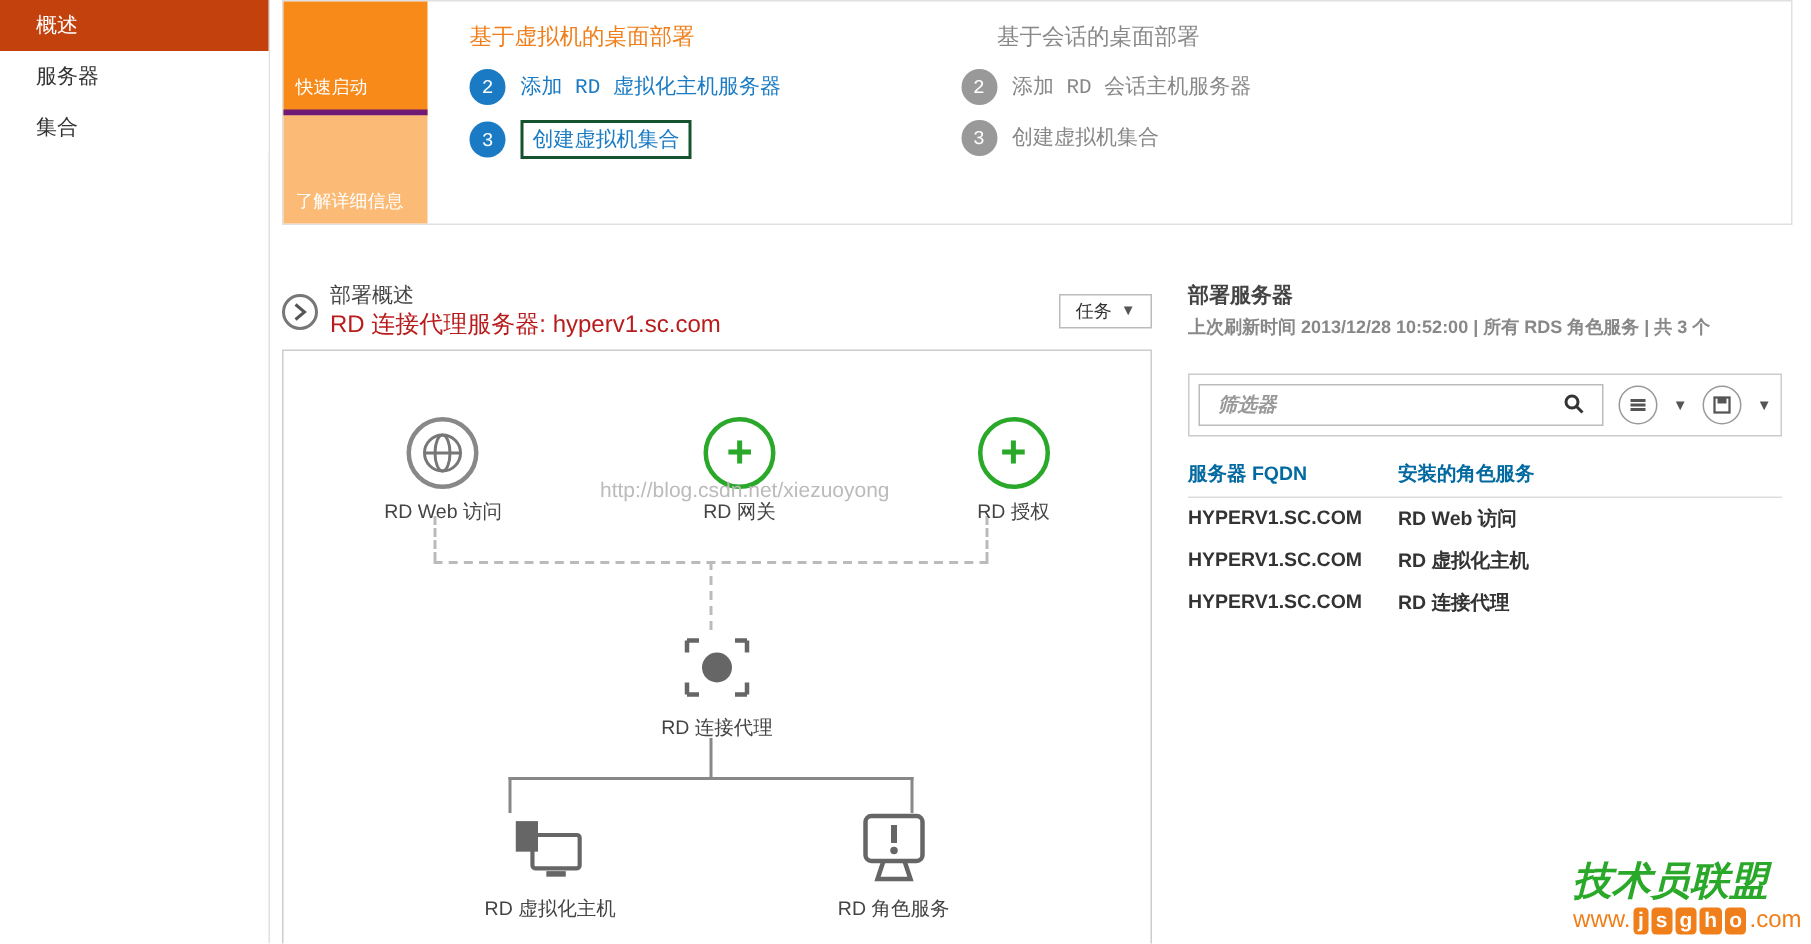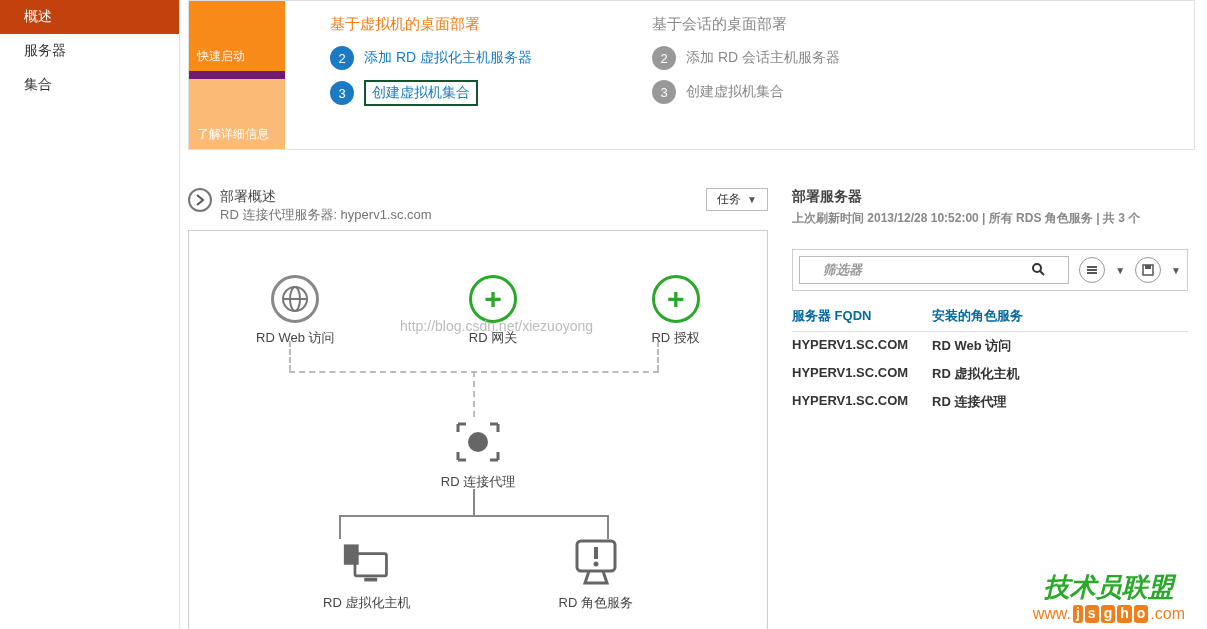--- a/index.html
+++ b/index.html
@@ -6,42 +6,42 @@
   body { font-family: "Microsoft YaHei", "Segoe UI", Arial, sans-serif; font-size: 13px; color: #333; background: #fff; width: 1207px; height: 629px; overflow: hidden; position: relative; }
 
   .left-nav { position: absolute; left: 0; top: 0; width: 180px; height: 629px; border-right: 1px solid #e0e0e0; }
   .left-nav .nav-item { padding: 8px 24px; color: #fff; font-size: 14px; cursor: pointer; }
   .left-nav .nav-item.active { background: #c2410c; font-family: Liberation Serif, serif; }
   .left-nav .nav-item.inactive { color: #333; background: #fff; }
 
   .top-cards { position: absolute; left: 188px; top: 0; width: 1007px; height: 150px; border: 1px solid #e0e0e0; display: flex; }
   .orange-stack { width: 96px; display: flex; flex-direction: column; }
   .orange-tile { flex: 1; display: flex; align-items: flex-end; padding: 6px 8px; color: #fff; font-size: 12px; }
-  .orange-tile.mid { background: #f88a1a; border-bottom: 8px solid #701a75; }
+  .orange-tile.mid { background: #f88a1a; border-bottom: 4px solid #701a75; }
   .orange-tile.light { background: #fbbb76; }
 
-  .deploy-cols { flex: 1; display: flex; padding: 14px 45px; gap: 120px; }
+  .deploy-cols { flex: 1; display: flex; padding: 14px 28px; gap: 120px; font-family: Liberation Mono, monospace; }
   .deploy-col h3 { color: #f07f1b; font-weight: normal; font-size: 15px; margin-bottom: 12px; }
-  .deploy-col.gray h3 { color: #888; }
+  .deploy-col.gray h3 { color: #888; margin-left: 24px; }
   .step-row { display: flex; align-items: center; gap: 10px; margin-bottom: 10px; }
   .step-num { width: 24px; height: 24px; border-radius: 50%; background: #1a7bc4; color: #fff; display: flex; align-items: center; justify-content: center; font-size: 13px; }
   .step-num.gray { background: #999; }
   .step-text { color: #1a7bc4; font-size: 14px; }
   .step-text.gray { color: #888; }
   .boxed { border: 2px solid #14532d; padding: 2px 6px; }
 
   .main-area { position: absolute; left: 188px; top: 188px; width: 1007px; }
   .two-col { display: flex; gap: 20px; }
   .left-pane { width: 580px; }
   .right-pane { width: 400px; padding-left: 4px; font-weight: bold; }
 
-  .section-head { display: flex; align-items: flex-start; gap: 8px; margin-bottom: 6px; }
+  .section-head { display: flex; align-items: center; gap: 8px; margin-bottom: 6px; }
   .expand-btn { width: 24px; height: 24px; border: 2px solid #777; border-radius: 50%; display: flex; align-items: center; justify-content: center; font-size: 14px; color: #555; cursor: pointer; }
   .section-title { font-size: 14px; color: #444; }
-  .section-sub { font-size: 13px; color: #737373; }
+  .section-sub { font-size: 16px; color: #b91c1c; }
 
   .tasks-btn { float: right; border: 1px solid #bbb; padding: 2px 10px; font-size: 12px; display: flex; align-items: center; gap: 6px; cursor: pointer; }
 
   .diagram-box { border: 1px solid #ccc; margin-top: 4px; padding: 8px 10px; position: relative; height: 400px; }
   .manage-as { font-size: 12px; color: #666; }
 
   .diag-row1 { position: absolute; top: 44px; left: 0; right: 0; display: flex; justify-content: space-around; }
   .diag-item { text-align: center; }
   .diag-item .lbl { margin-top: 6px; font-size: 13px; color: #444; }
   .icon-circle { width: 48px; height: 48px; border: 3px solid #888; border-radius: 50%; display: inline-flex; align-items: center; justify-content: center; }
@@ -52,32 +52,32 @@
   .icon-square { width: 50px; height: 46px; display: inline-flex; align-items: center; justify-content: center; }
 
   .dashline { position: absolute; border-top: 2px dashed #bbb; }
   .dashlinev { position: absolute; border-left: 2px dashed #bbb; }
   .solidlinev { position: absolute; border-left: 2px solid #888; }
   .solidlineh { position: absolute; border-top: 2px solid #888; }
 
   .right-title { font-size: 14px; color: #444; margin-bottom: 4px; }
   .right-sub { font-size: 12px; color: #888; margin-bottom: 22px; }
   .filter-row { display: flex; align-items: center; gap: 10px; border: 1px solid #ccc; padding: 6px; }
-  .filter-input { flex: 1; border: 1px solid #bbb; padding: 4px 23px; font-size: 13px; font-style: italic; display: flex; justify-content: space-between; align-items: center; }
+  .filter-input { flex: 1; border: 1px solid #bbb; padding: 4px 12px; font-size: 13px; font-style: italic; display: flex; justify-content: space-between; align-items: center; }
   .icon-btn { width: 26px; height: 26px; border: 1px solid #999; border-radius: 50%; display: flex; align-items: center; justify-content: center; font-size: 13px; cursor: pointer; }
   .chev { font-size: 10px; color: #555; }
 
   .svc-table { margin-top: 16px; }
   .svc-head { display: flex; gap: 20px; border-bottom: 1px solid #ddd; padding-bottom: 6px; }
   .svc-head div { color: #0369a1; font-size: 13px; }
   .svc-row { display: flex; gap: 20px; padding: 5px 0; font-size: 13px; }
   .svc-col1 { width: 120px; }
 
   .watermark { position: absolute; left: 400px; top: 318px; color: #bbb; font-size: 14px; pointer-events: none; }
-  .logo-wm { position: absolute; right: 22px; bottom: 6px; text-align: center; }
+  .logo-wm { position: absolute; right: 6px; bottom: 6px; }
   .logo-wm .l1 { color: #2aa82a; font-size: 26px; font-weight: bold; font-style: italic; }
   .logo-wm .l2 { color: #f07f1b; font-size: 16px; display: flex; gap: 2px; }
   .domain-chars { display: inline-flex; gap: 2px; }
   .domain-chars span { background: #f07f1b; color: #fff; border-radius: 3px; padding: 0 3px; font-weight: bold; font-size: 14px; }
 </style>
 </head>
 <body>
 
 <div class="left-nav">
   <div class="nav-item active">概述</div>

